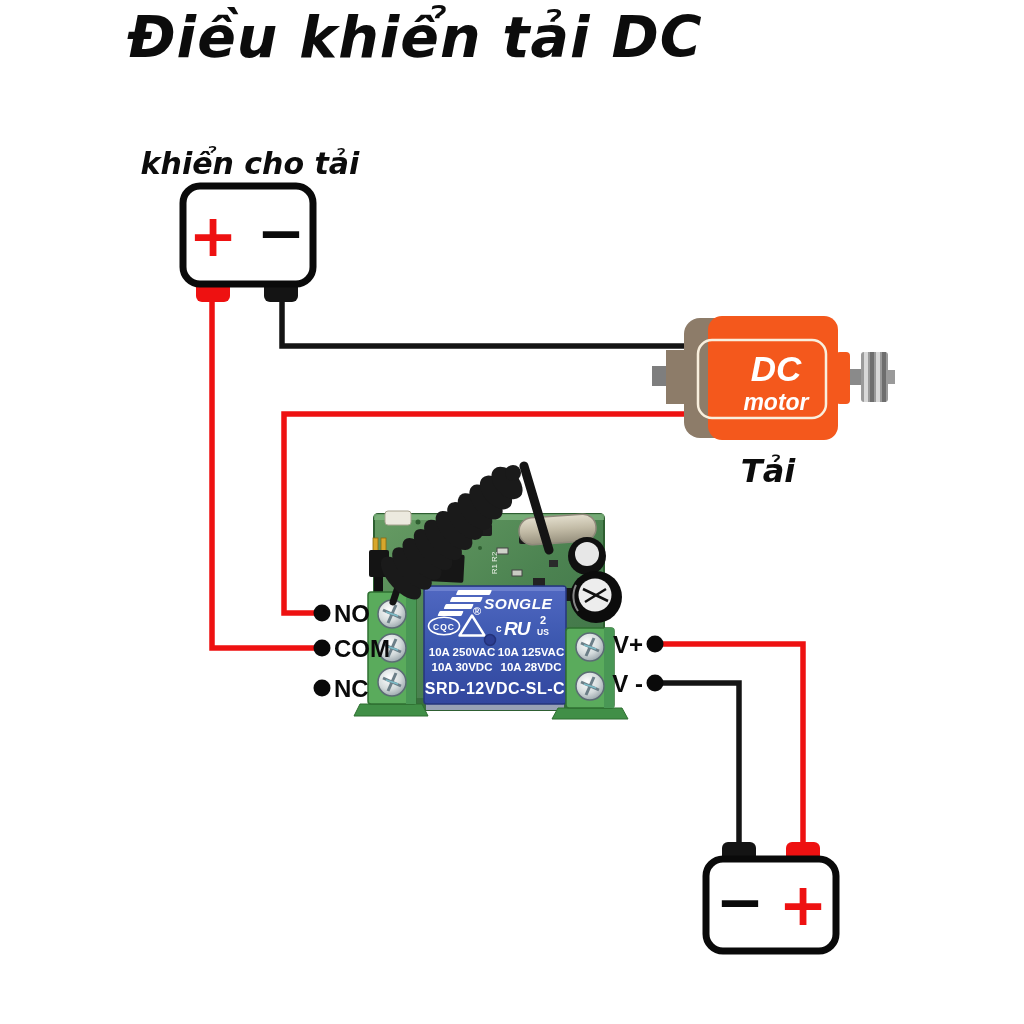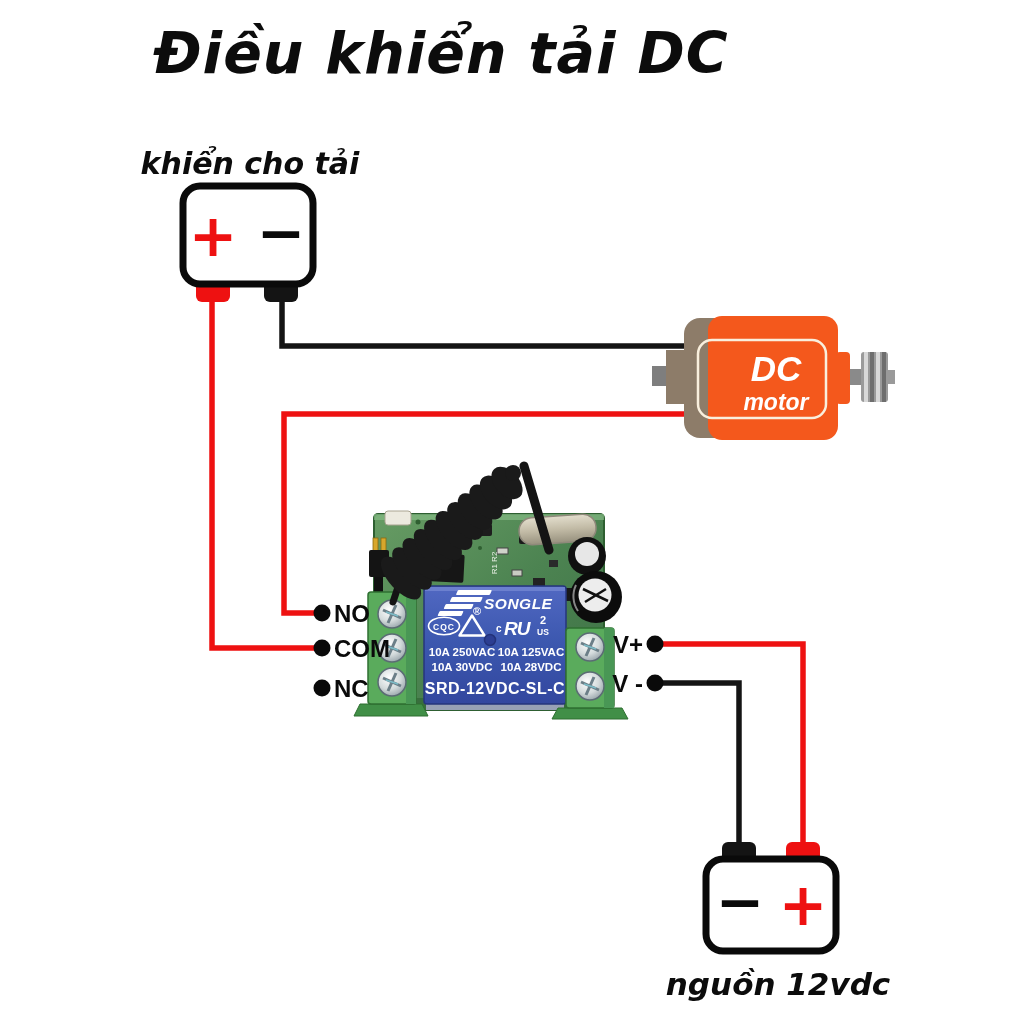--- a/index.html
+++ b/index.html
@@ -1,21 +1,21 @@
 <!DOCTYPE html>
 <html><head>
 <meta charset="utf-8">
 <style>
   html,body{margin:0;padding:0;background:#ffffff;}
   .canvas{position:relative;width:1024px;height:1024px;background:#ffffff;overflow:hidden;
           font-family:"DejaVu Sans",sans-serif;}
   .svg-layer{position:absolute;left:0;top:0;}
   .big-label{position:absolute;font-weight:bold;font-style:italic;color:#0c0c0c;
              text-align:center;white-space:nowrap;}
-  .title{left:0;width:830px;top:20px;font-size:57px;letter-spacing:1px;padding-left:26px;}
+  .title{left:0;width:830px;top:4px;font-size:57px;letter-spacing:1px;}
   .cap-top{left:90px;width:320px;top:146px;font-size:30px;}
   .cap-tai{left:688px;width:160px;top:452px;font-size:32px;}
   .cap-12v{left:628px;width:300px;top:966px;font-size:31px;}
   text{font-family:"Liberation Sans","DejaVu Sans",sans-serif;}
   .sym{font-family:"DejaVu Sans",sans-serif;font-weight:bold;}
   .termlabel{font-weight:bold;font-size:24px;fill:#0a0a0a;}
   .relay-small{fill:#ffffff;font-weight:bold;}
 </style>
 </head>
 <body>
@@ -230,15 +230,15 @@
     <rect x="722" y="842" width="34" height="24" rx="6" fill="#141414"></rect>
     <rect x="786" y="842" width="34" height="24" rx="6" fill="#ee1111"></rect>
     <rect x="706" y="859" width="130" height="92" rx="17" fill="#ffffff" stroke="#0a0a0a" stroke-width="7"></rect>
     <text class="sym" x="740" y="922" font-size="58" fill="#0a0a0a" text-anchor="middle">−</text>
     <text class="sym" x="803" y="925" font-size="58" fill="#ee1111" text-anchor="middle">+</text>
   </g>
 </svg>
 
 <div class="big-label title">Điều khiển tải DC</div>
 <div class="big-label cap-top">khiển cho tải</div>
-<div class="big-label cap-12v">nguồn 12vdc</div>
+<div class="big-label cap-tai">Tải</div>
 
 </div>
 
 </body></html>

